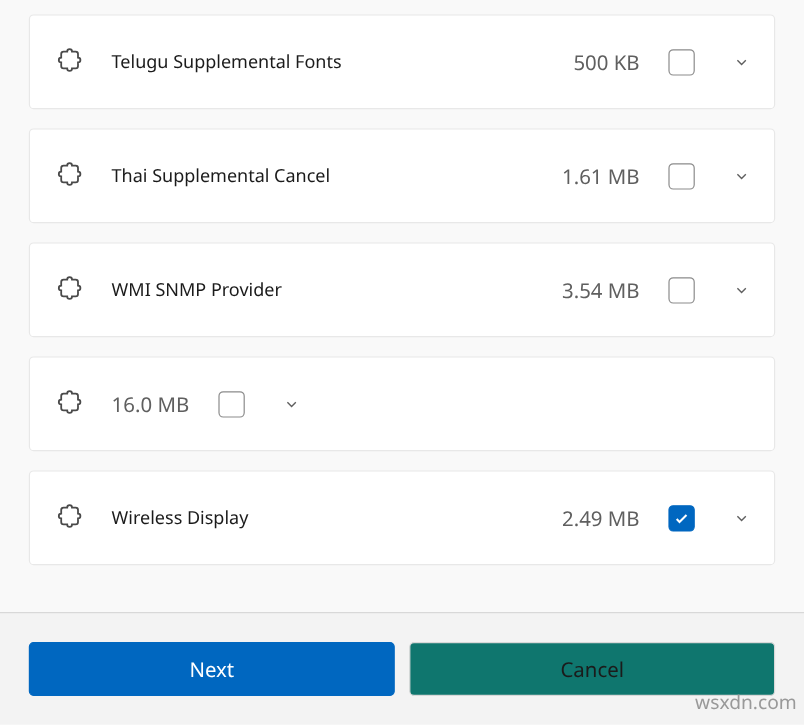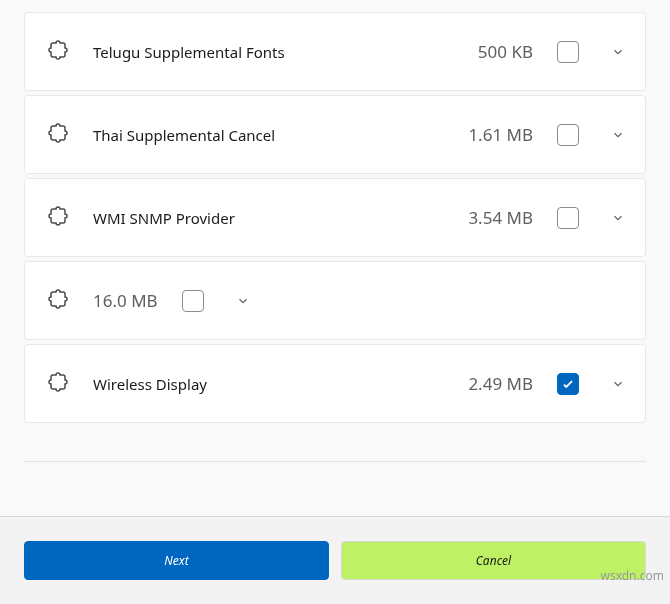--- a/index.html
+++ b/index.html
@@ -14,21 +14,21 @@
       height: 604px;
       position: relative;
     }
     .list {
       padding: 12px 24px 24px 24px;
     }
     .item {
       background: #ffffff;
       border: 1px solid #e8e8e8;
       border-radius: 4px;
-      margin-bottom: 4px;
+      margin-bottom: 16px;
       padding: 24px 20px;
       display: flex;
       align-items: center;
       gap: 24px;
     }
     .item .label {
       flex: 1;
       font-size: 15px;
       color: #1b1b1b;
     }
@@ -79,41 +79,40 @@
       background: #f3f3f3;
       border-top: 1px solid #d8d8d8;
       padding: 24px;
       display: flex;
       gap: 12px;
     }
     .btn {
       flex: 1;
       padding: 10px 0;
       border-radius: 4px;
-      font-size: 12px;
+      font-size: 17px;
       font-family: inherit;
       cursor: pointer;
       border: 1px solid transparent;
-      font-style: italic;
     }
     .btn-primary {
       background: #0067C0;
       color: #ffffff;
       border-color: #0067C0;
     }
     .btn-secondary {
-      background: #bef264;
+      background: #0f766e;
       color: #1b1b1b;
       border-color: #d8d8d8;
     }
     .watermark {
       position: absolute;
-      bottom: 20px;
+      bottom: 8px;
       right: 6px;
-      font-size: 12px;
+      font-size: 16px;
       color: #999;
     }
   </style>
 </head>
 <body>
 
 <div class="list">
 
   <div class="item">
     <span class="puzzle-icon">

